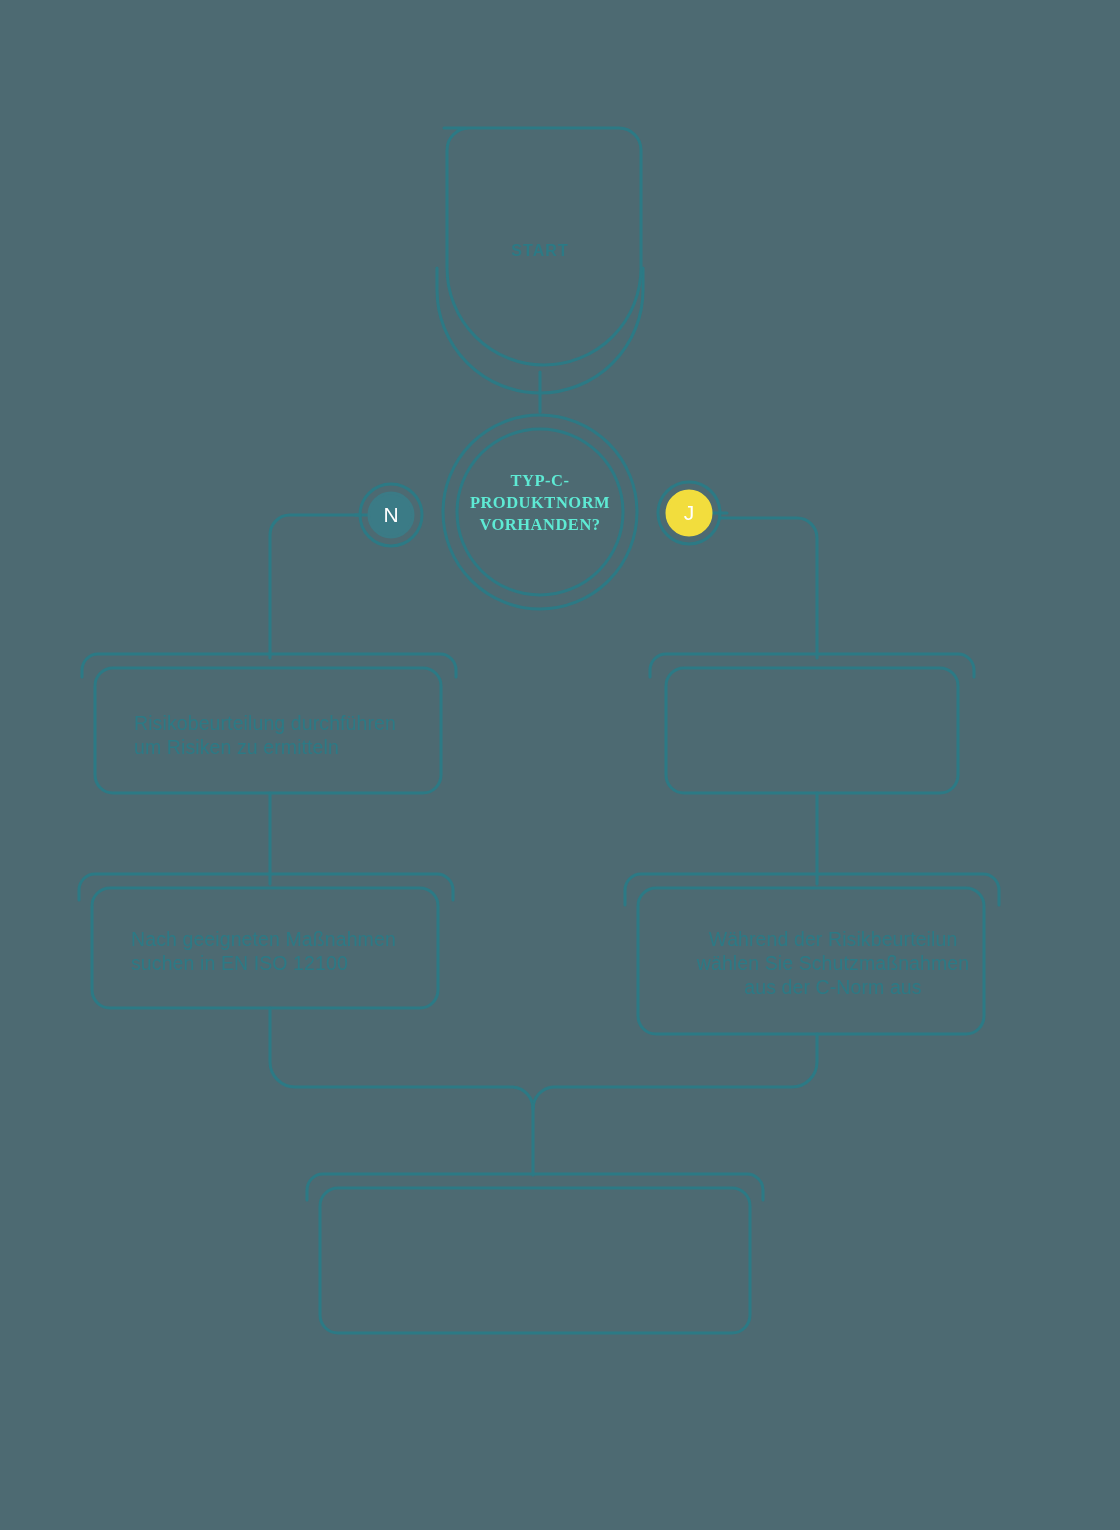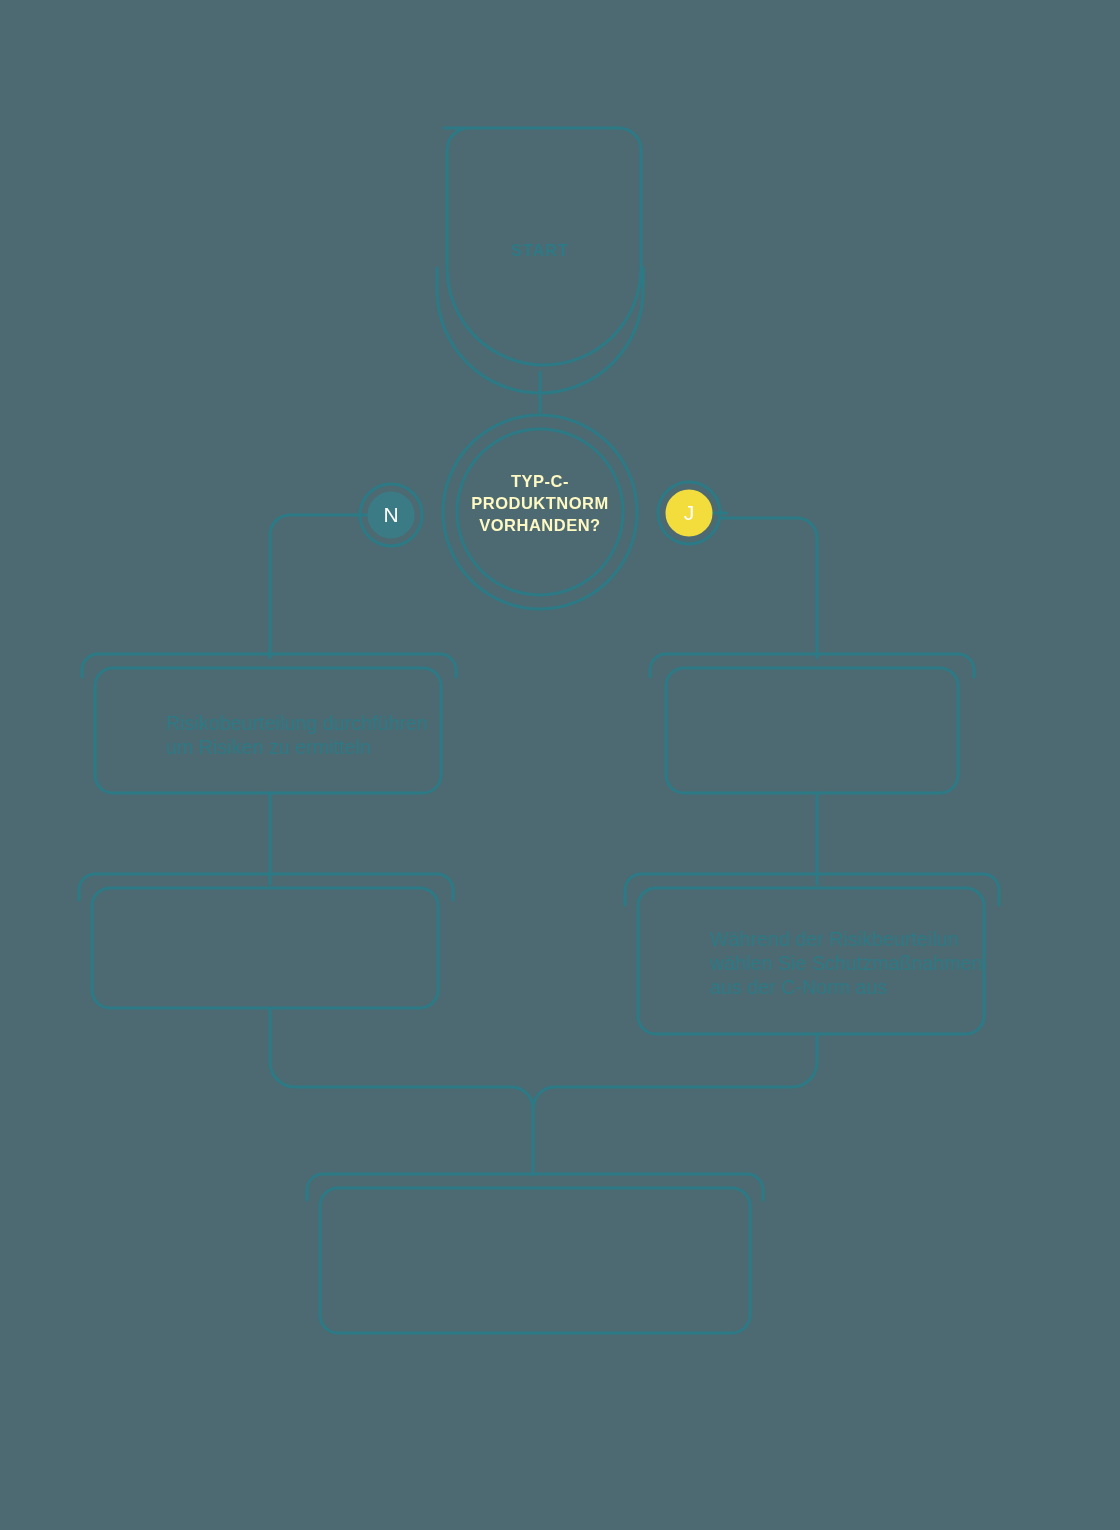--- a/index.html
+++ b/index.html
@@ -30,36 +30,35 @@
   }
   .lbl {
     position: absolute;
     color: #2c7a85;
     font-family: "Liberation Sans", sans-serif;
     font-size: 19.5px;
     line-height: 24px;
     letter-spacing: 0.1px;
     white-space: pre-line;
     pointer-events: none;
-    margin-left: 32px;
   }
   .lbl-start {
     position: absolute;
     color: #2c7a85;
     font-family: "Liberation Sans", sans-serif;
     font-size: 16px;
     font-weight: bold;
     letter-spacing: 1.1px;
     text-align: center;
     width: 180px;
   }
   .lbl-decision {
     position: absolute;
-    color: #fef9c3;
-    font-family: Liberation Sans, sans-serif;
+    color: #5eead4;
+    font-family: Liberation Serif, serif;
     font-size: 16.5px;
     font-weight: bold;
     line-height: 22px;
     letter-spacing: 0.5px;
     text-align: center;
     width: 200px;
     white-space: pre-line;
   }
   .badge-txt {
     position: absolute;
@@ -140,20 +139,22 @@
 PRODUKTNORM
 VORHANDEN?</div>
 
   <div class="badge-txt" style="left:361px; top:503px;">N</div>
 
   <div class="badge-txt" style="left:659px; top:501px;">J</div>
 
   <div class="lbl" style="left:134px; top:711px; width:300px;">Risikobeurteilung durchführen
 um Risiken zu ermitteln</div>
 
+  <div class="lbl" style="left:131px; top:927px; width:300px;">Nach geeigneten Maßnahmen
+suchen in EN ISO 12100</div>
 
 
-  <div class="lbl" style="left:678px; top:927px; width:310px;">Während der Risikbeurteilun
+  <div class="lbl" style="left:678px; top:927px; width:310px;text-align:center;">Während der Risikbeurteilun
 wählen Sie Schutzmaßnahmen
 aus der C-Norm aus</div>
 
 
 </div>
 
 </body></html>

